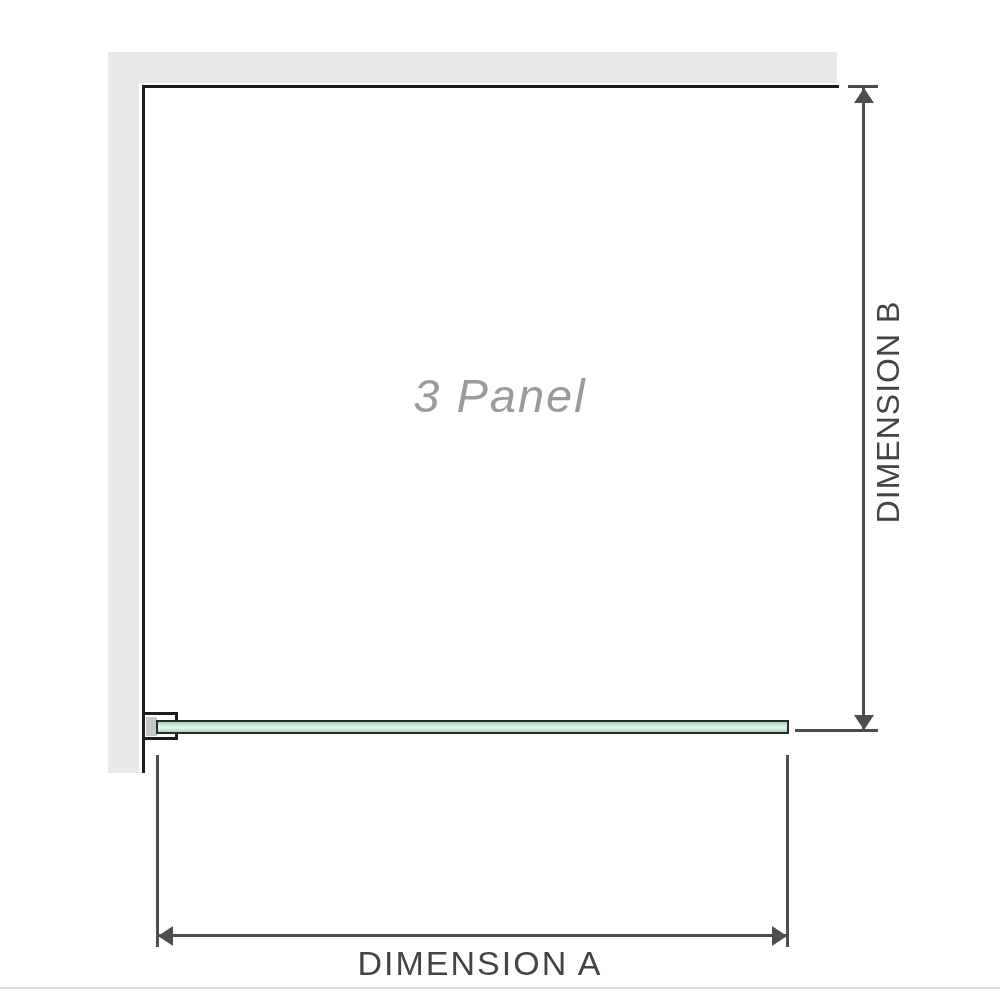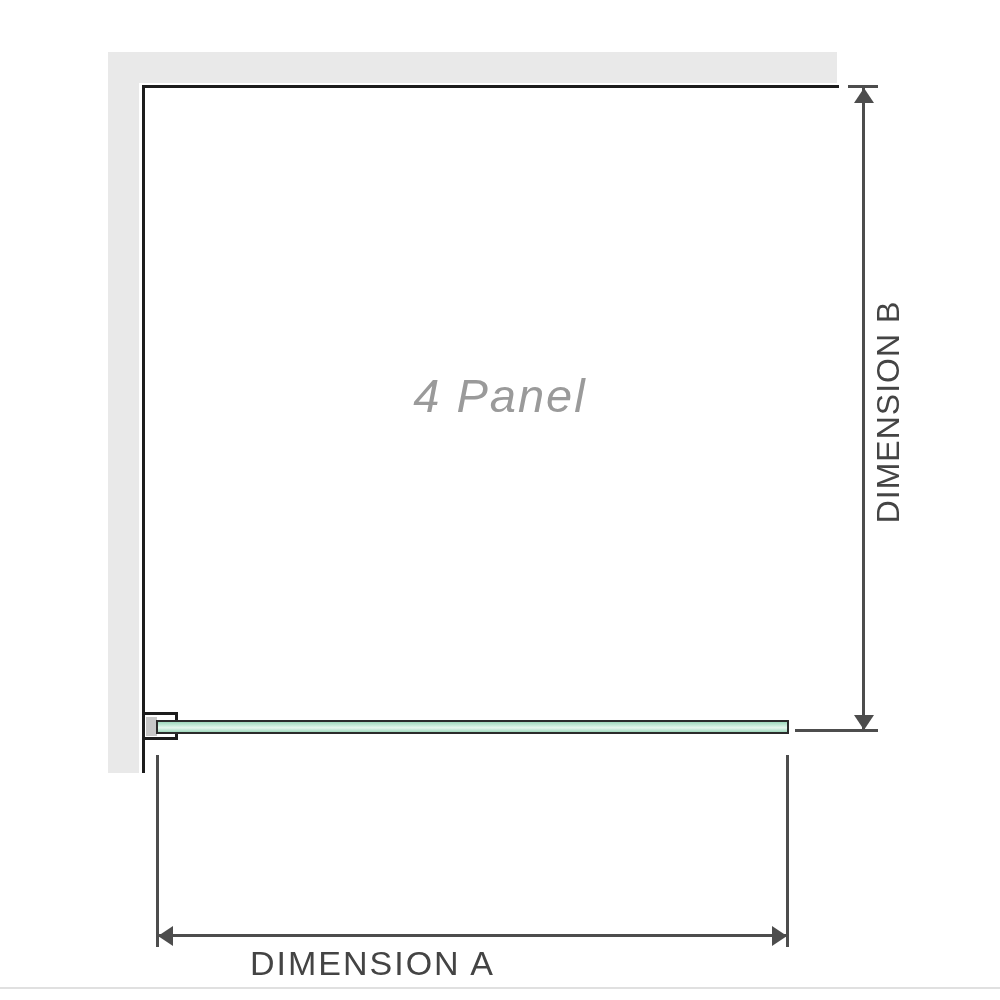--- a/index.html
+++ b/index.html
@@ -100,43 +100,43 @@
     border-bottom: 10px solid transparent;
     border-right: 15px solid var(--dimension-line);
   }
   .arrowhead-right {
     left: 772px; top: 926px; width: 0; height: 0;
     border-top: 10px solid transparent;
     border-bottom: 10px solid transparent;
     border-left: 15px solid var(--dimension-line);
   }
   .dim-a-label {
-    left: 250px; top: 944px; width: 400px;
-    text-align: left;
+    left: 280px; top: 944px; width: 400px;
+    text-align: center;
     font-size: 34px;
     font-weight: 300;
     letter-spacing: 2px;
     color: var(--label-text);
   }
 
   
   .page-separator { left: 0; top: 987px; width: 1000px; height: 2px; background: var(--separator); }
 </style>
 </head>
 <body>
 
 <div class="stage">
 
   <div class="abs wall-top"></div>
   <div class="abs wall-left"></div>
 
   <div class="abs panel-top-edge"></div>
   <div class="abs panel-left-edge"></div>
 
-  <div class="abs panel-label">4 Panel</div>
+  <div class="abs panel-label">3 Panel</div>
 
   <div class="abs wall-bracket"></div>
   <div class="abs bracket-pad"></div>
   <div class="abs glass-panel"></div>
 
   <div class="abs dim-b-top-tick"></div>
   <div class="abs dim-b-bottom-tick"></div>
   <div class="abs dim-b-line"></div>
   <div class="abs arrowhead-up"></div>
   <div class="abs arrowhead-down"></div>

